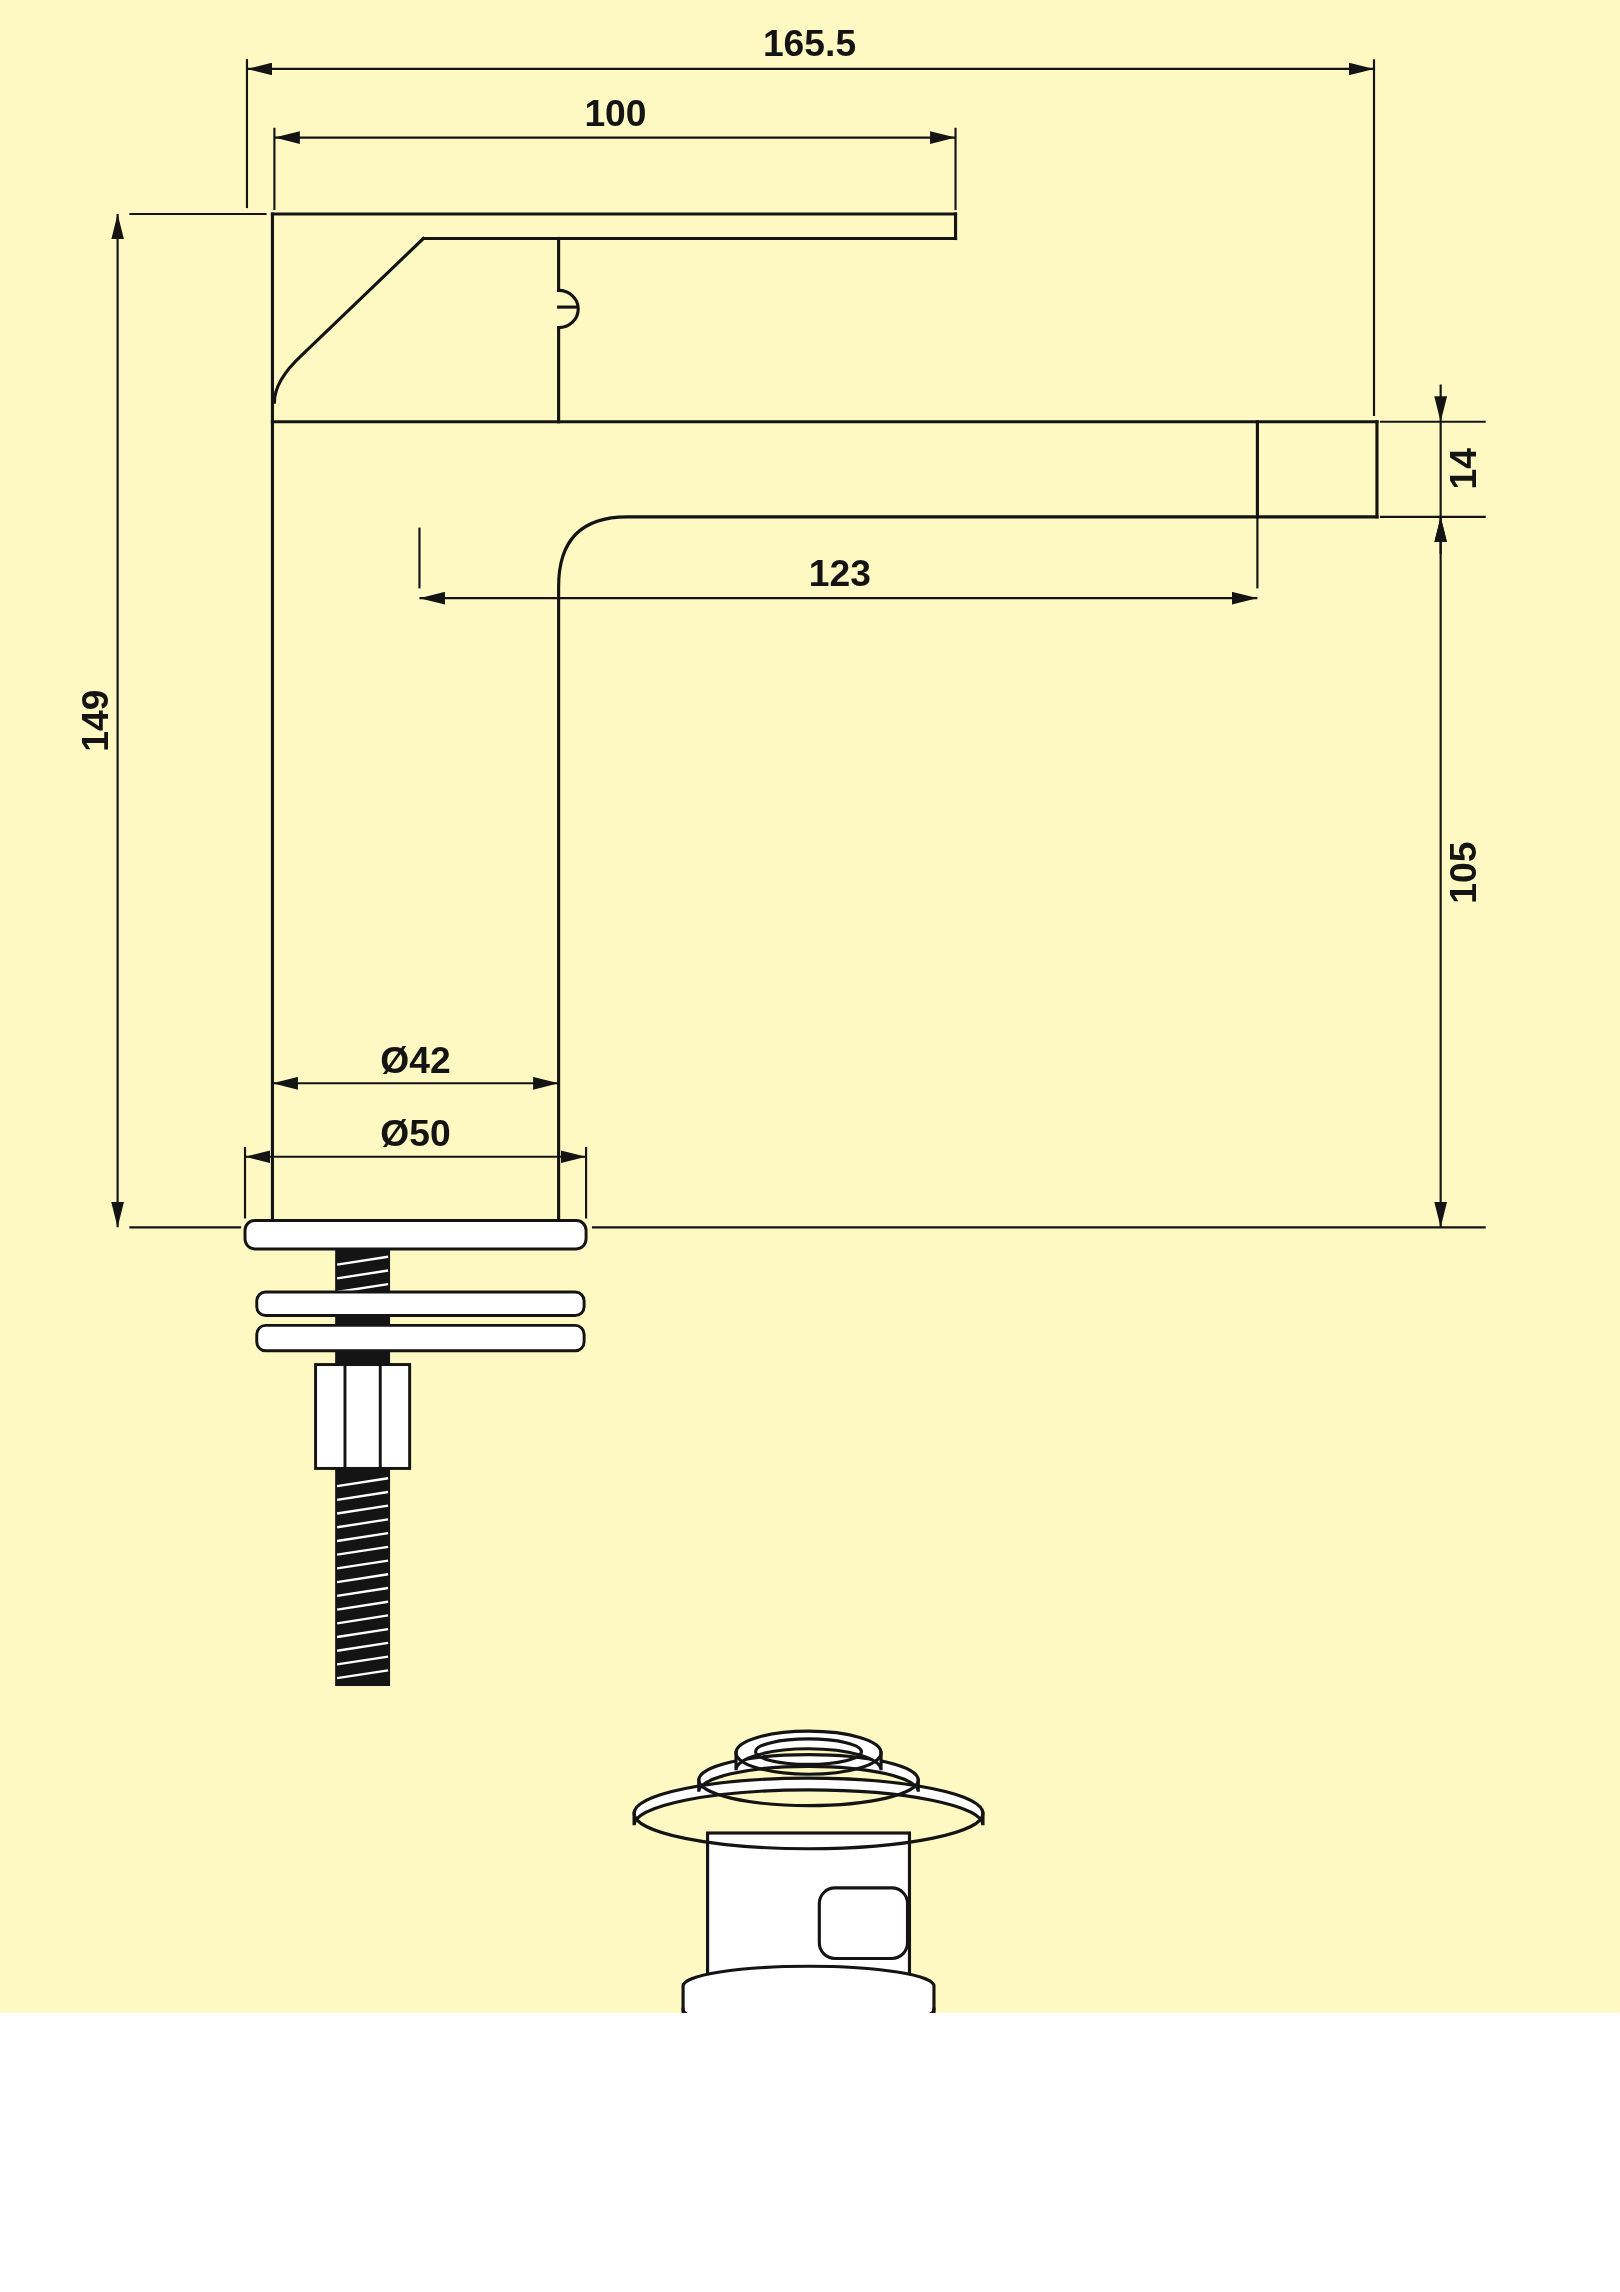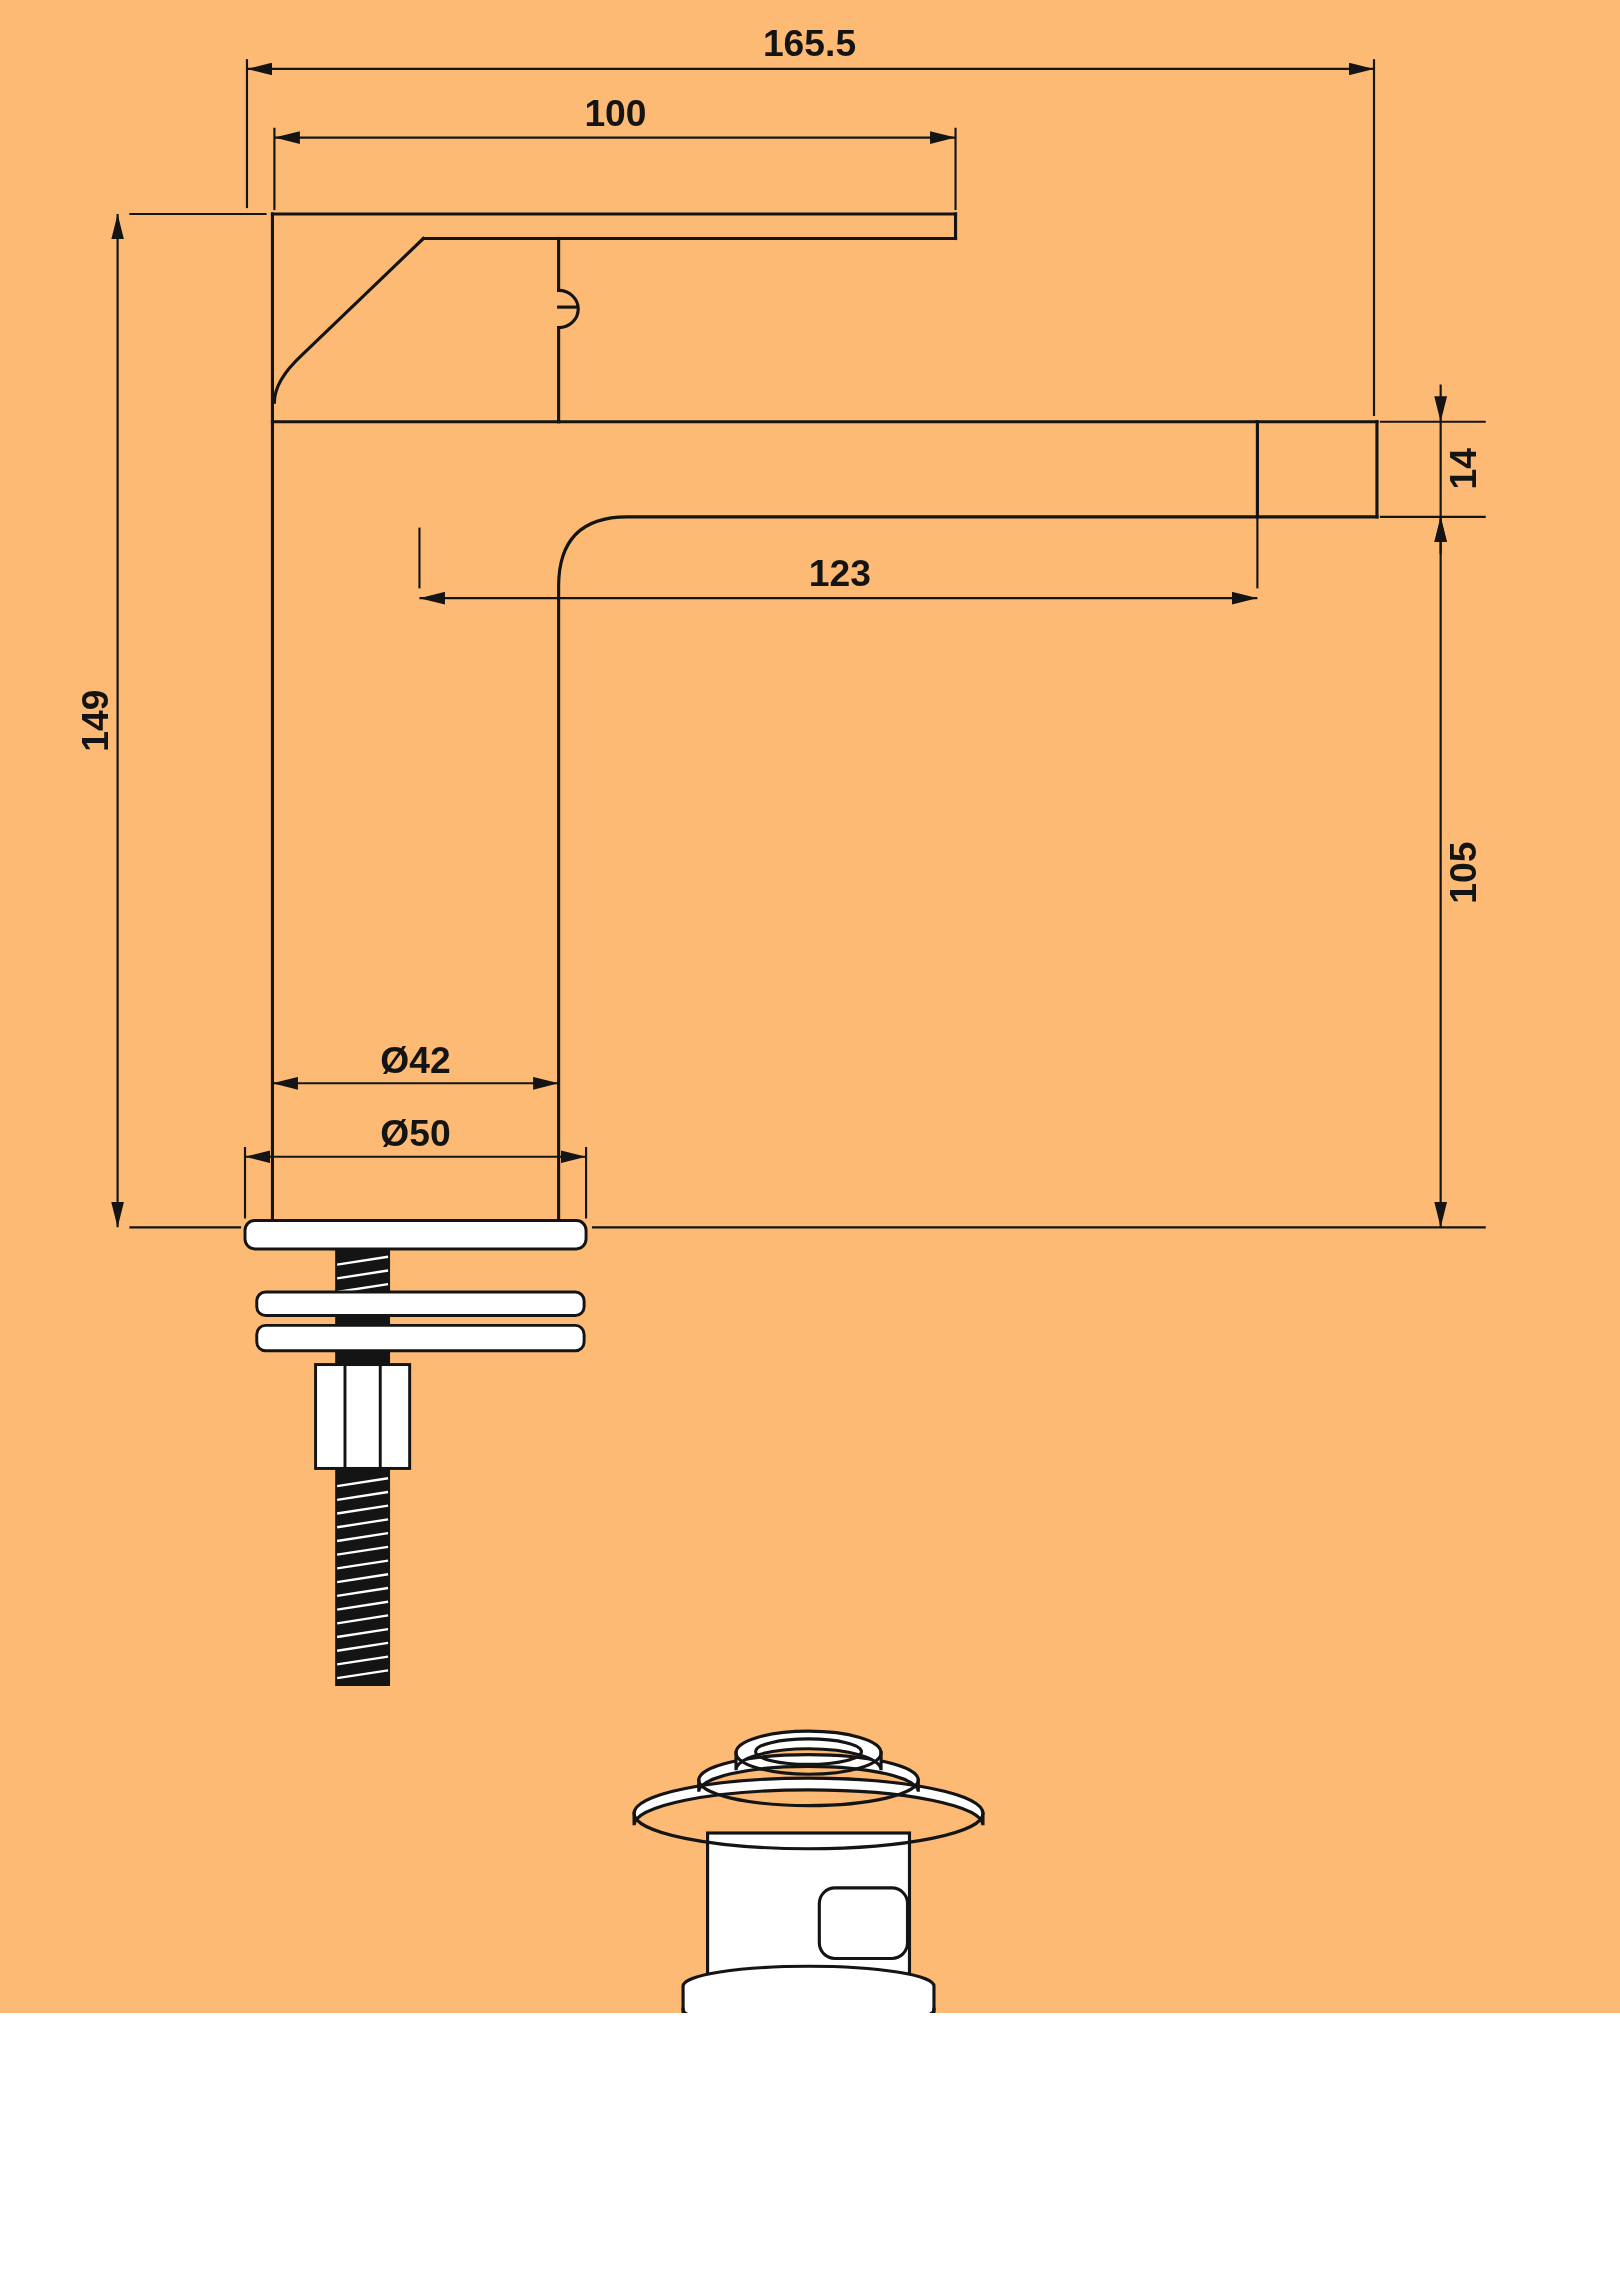--- a/index.html
+++ b/index.html
@@ -1,20 +1,20 @@
 <!DOCTYPE html>
 <html><head>
 <meta charset="utf-8">
 <style>
   html, body { margin: 0; padding: 0; background: #ffffff; }
   .sheet {
     position: relative;
     width: 1620px;
     height: 2013px;
-    background: #fdba74;
+    background: #fef9c3;
     font-family: "Liberation Sans", sans-serif;
     overflow: hidden;
   }
   svg { display: block; }
   text {
     font-family: "Liberation Sans", sans-serif;
     font-weight: bold;
     font-size: 38px;
     fill: #141414;
   }

